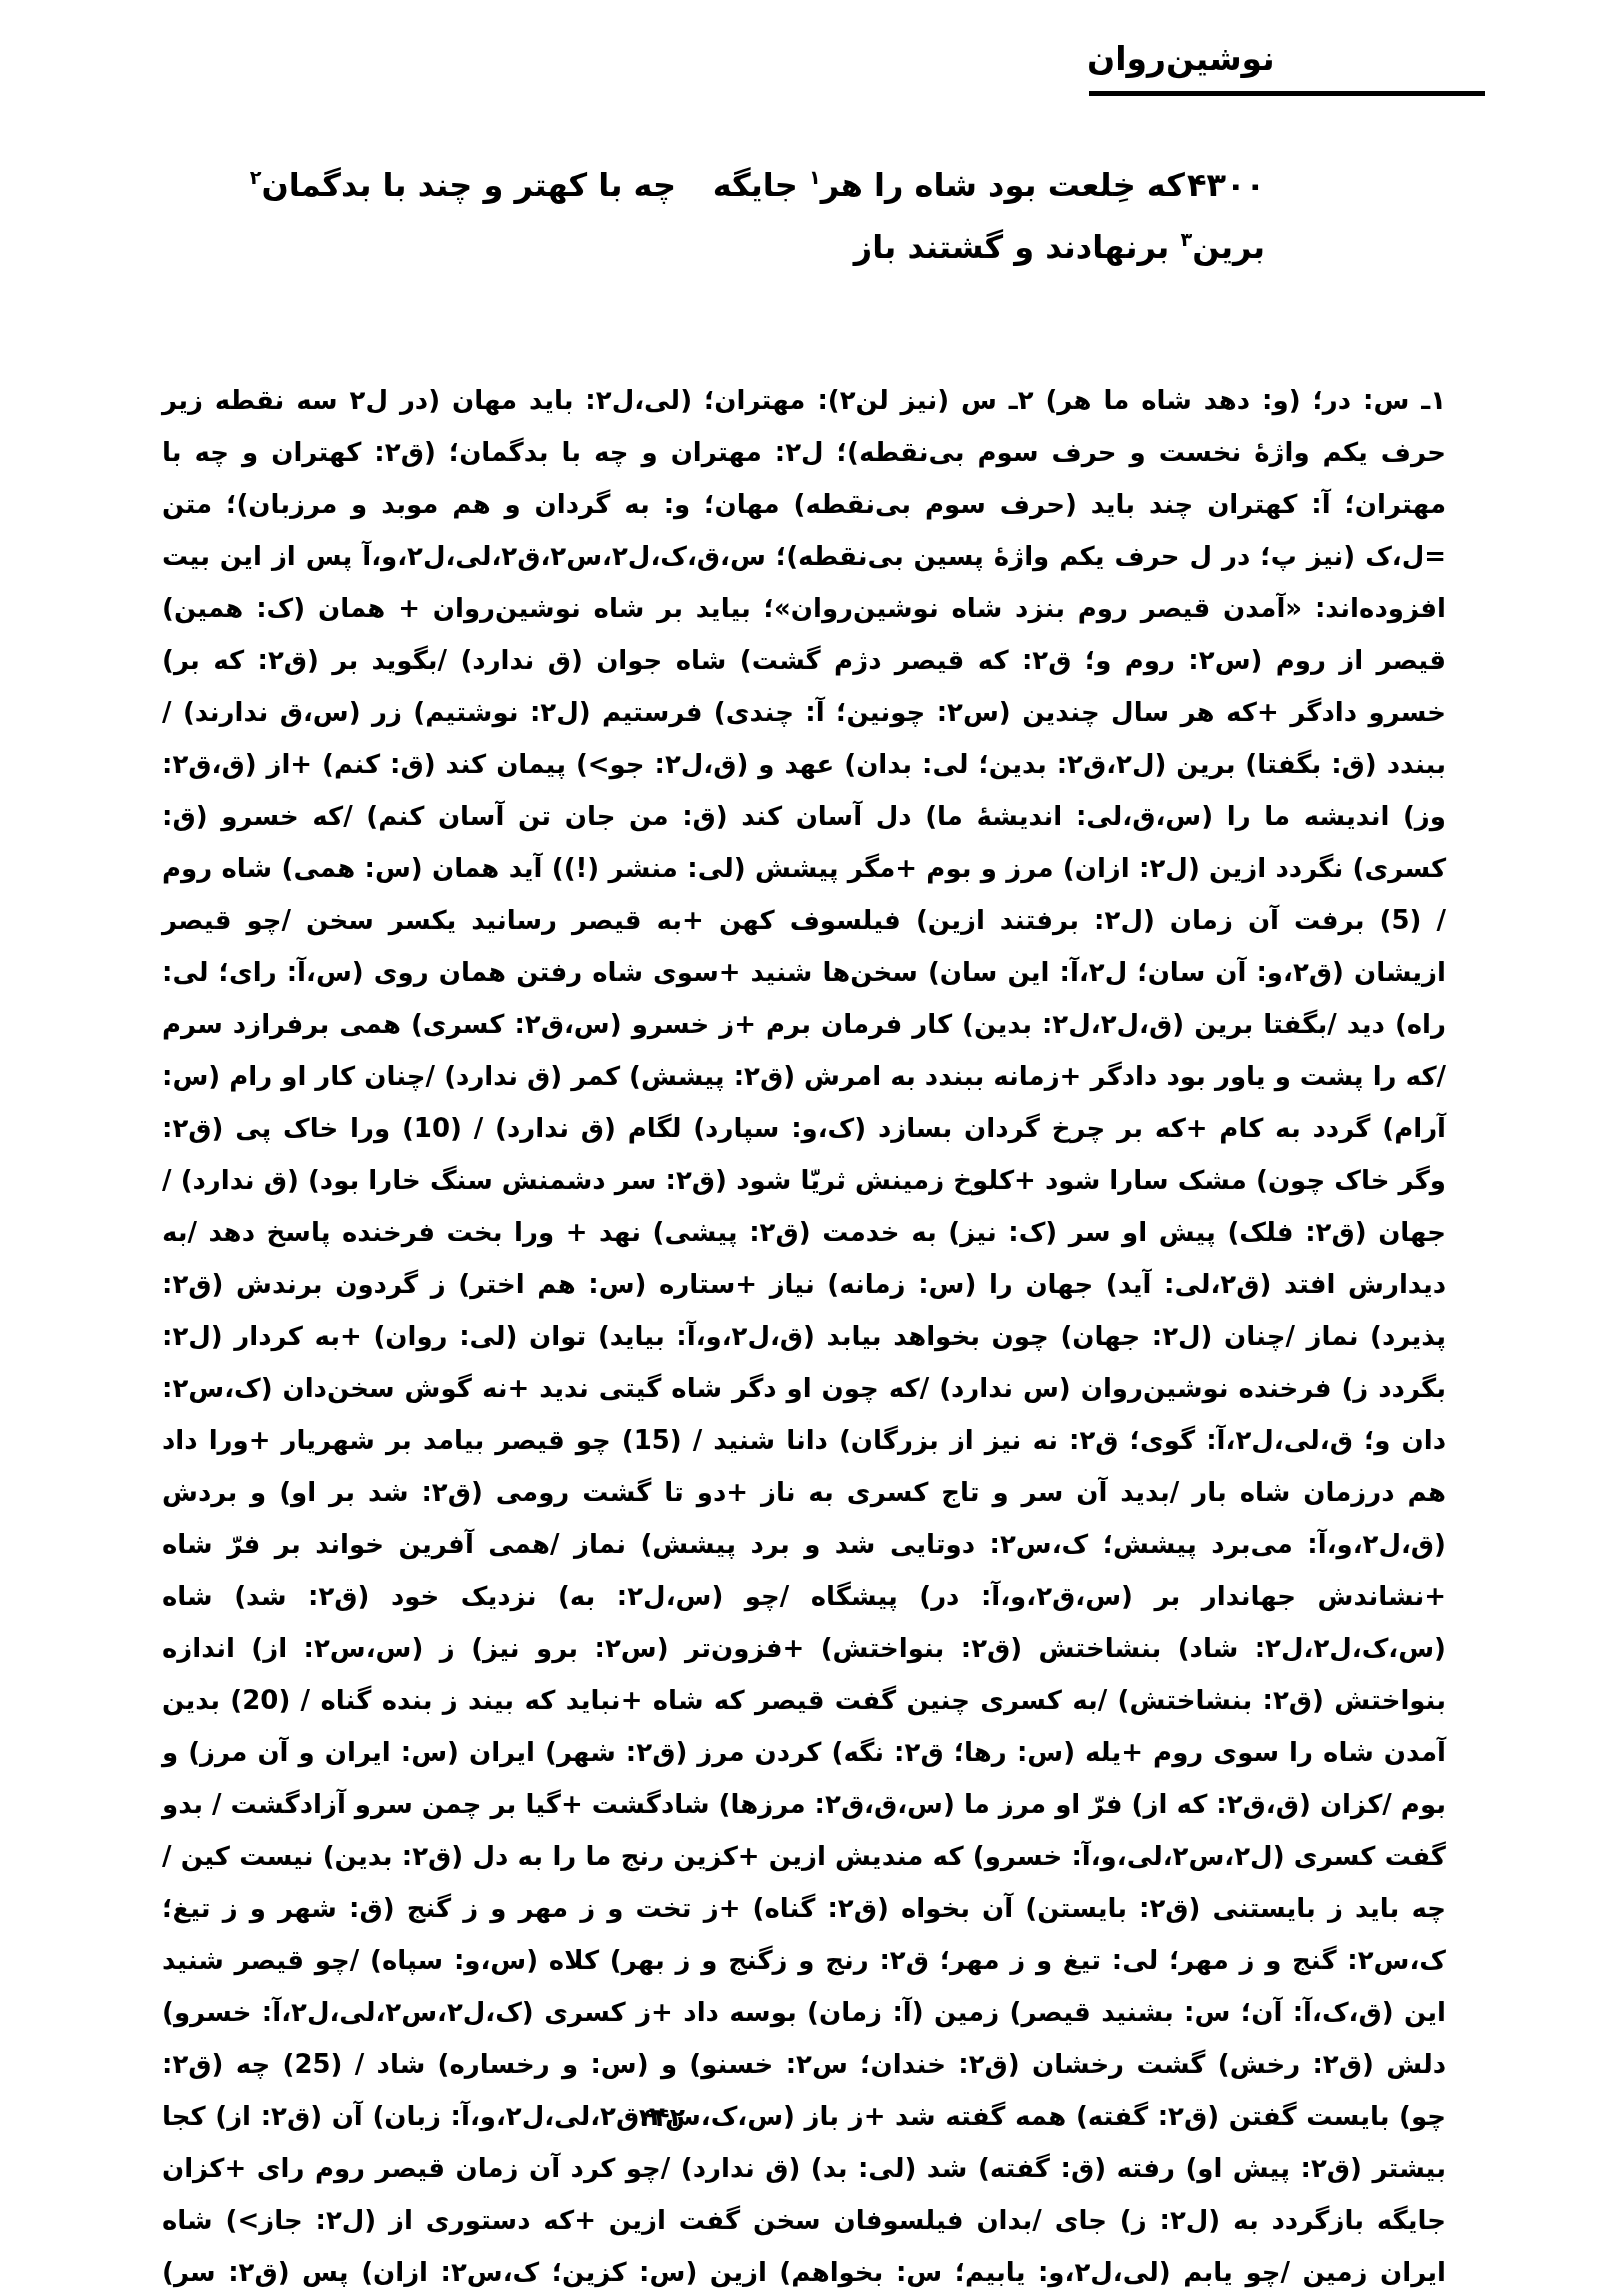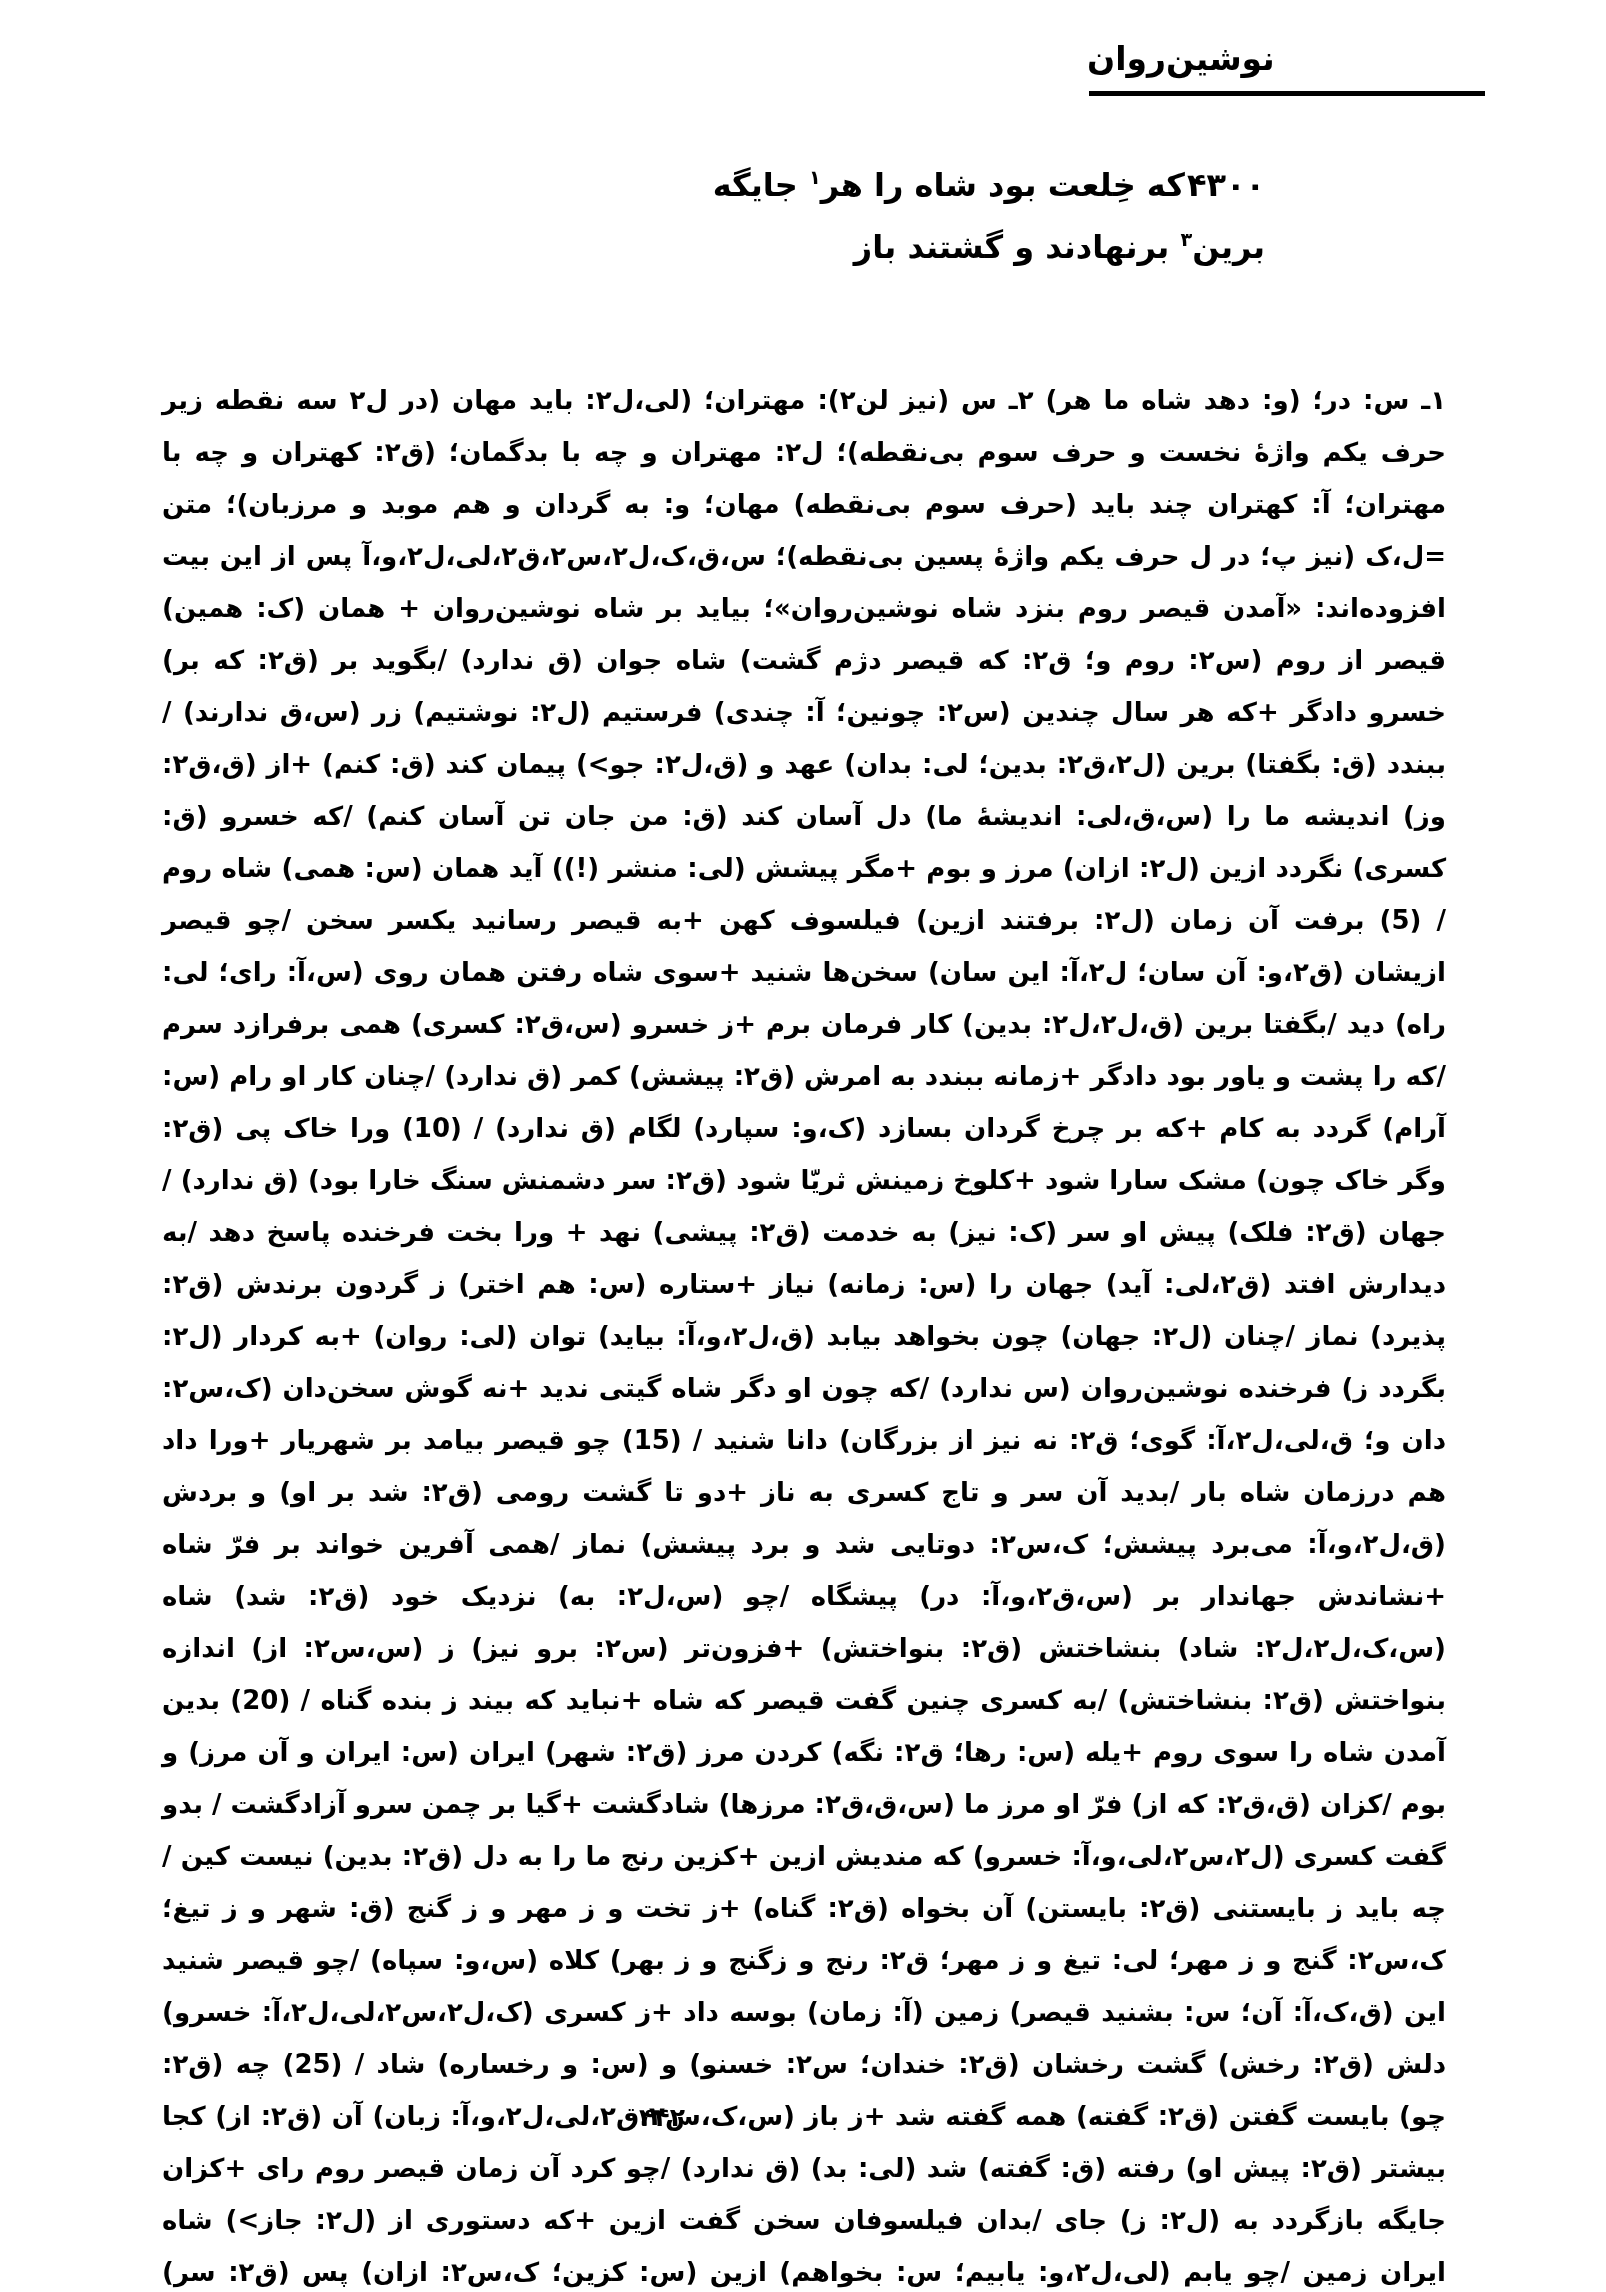--- a/index.html
+++ b/index.html
@@ -49,20 +49,23 @@
 <div class="running-header">
   <span class="title">نوشین‌روان</span>
   <div class="rule"></div>
 </div>
 
 <div class="verses">
   <div class="couplet">
     <div class="hemistich first">
       <span class="verse-num">۴۳۰۰</span><span>که خِلعت بود شاه را هر</span><sup>۱</sup><span> جایگه</span>
     </div>
+    <div class="hemistich second">
+      <span>چه با کهتر و چند با بدگمان</span><sup>۲</sup>
+    </div>
   </div>
   <div class="couplet">
     <div class="hemistich first">
       <span>برین</span><sup>۳</sup><span> برنهادند و گشتند باز</span>
     </div>
   </div>
 </div>
 
 <div class="footnotes">
   <p>۱ـ س: در؛ (و: دهد شاه ما هر)  ۲ـ س (نیز لن۲): مهتران؛ (لی،ل۲: باید مهان (در ل۲ سه نقطه زیر حرف یکم واژهٔ نخست و حرف سوم بی‌نقطه)؛ ل۲: مهتران و چه با بدگمان؛ (ق۲: کهتران و چه با مهتران؛ آ: کهتران چند باید (حرف سوم بی‌نقطه) مهان؛ و: به گردان و هم موبد و مرزبان)؛ متن =ل،ک (نیز پ؛ در ل حرف یکم واژهٔ پسین بی‌نقطه)؛ س،ق،ک،ل۲،س۲،ق۲،لی،ل۲،و،آ پس از این بیت افزوده‌اند: «آمدن قیصر روم بنزد شاه نوشین‌روان»؛ بیاید بر شاه نوشین‌روان + همان (ک: همین) قیصر از روم (س۲: روم و؛ ق۲: که قیصر دژم گشت) شاه جوان (ق ندارد) /بگوید بر (ق۲: که بر) خسرو دادگر +که هر سال چندین (س۲: چونین؛ آ: چندی) فرستیم (ل۲: نوشتیم) زر (س،ق ندارند) /ببندد (ق: بگفتا) برین (ل۲،ق۲: بدین؛ لی: بدان) عهد و (ق،ل۲: جو&gt;) پیمان کند (ق: کنم) +از (ق،ق۲: وز) اندیشه ما را (س،ق،لی: اندیشهٔ ما) دل آسان کند (ق: من جان تن آسان کنم) /که خسرو (ق: کسری) نگردد ازین (ل۲: ازان) مرز و بوم +مگر پیشش (لی: منشر (!)) آید همان (س: همی) شاه روم / (5) برفت آن زمان (ل۲: برفتند ازین) فیلسوف کهن +به قیصر رسانید یکسر سخن /چو قیصر ازیشان (ق۲،و: آن سان؛ ل۲،آ: این سان) سخن‌ها شنید +سوی شاه رفتن همان روی (س،آ: رای؛ لی: راه) دید /بگفتا برین (ق،ل۲،ل۲: بدین) کار فرمان برم +ز خسرو (س،ق۲: کسری) همی برفرازد سرم /که را پشت و یاور بود دادگر +زمانه ببندد به امرش (ق۲: پیشش) کمر (ق ندارد) /چنان کار او رام (س: آرام) گردد به کام +که بر چرخ گردان بسازد (ک،و: سپارد) لگام (ق ندارد) / (10) ورا خاک پی (ق۲: وگر خاک چون) مشک سارا شود +کلوخ زمینش ثریّا شود (ق۲: سر دشمنش سنگ خارا بود) (ق ندارد) / جهان (ق۲: فلک) پیش او سر (ک: نیز) به خدمت (ق۲: پیشی) نهد + ورا بخت فرخنده پاسخ دهد /به دیدارش افتد (ق۲،لی: آید) جهان را (س: زمانه) نیاز +ستاره (س: هم اختر) ز گردون برندش (ق۲: پذیرد) نماز /چنان (ل۲: جهان) چون بخواهد بیابد (ق،ل۲،و،آ: بیاید) توان (لی: روان) +به کردار (ل۲: بگردد ز) فرخنده نوشین‌روان (س ندارد) /که چون او دگر شاه گیتی ندید +نه گوش سخن‌دان (ک،س۲: دان و؛ ق،لی،ل۲،آ: گوی؛ ق۲: نه نیز از بزرگان) دانا شنید / (15) چو قیصر بیامد بر شهریار +ورا داد هم درزمان شاه بار /بدید آن سر و تاج کسری به ناز +دو تا گشت رومی (ق۲: شد بر او) و بردش (ق،ل۲،و،آ: می‌برد پیشش؛ ک،س۲: دوتایی شد و برد پیشش) نماز /همی آفرین خواند بر فرّ شاه +نشاندش جهاندار بر (س،ق۲،و،آ: در) پیشگاه /چو (س،ل۲: به) نزدیک خود (ق۲: شد) شاه (س،ک،ل۲،ل۲: شاد) بنشاختش (ق۲: بنواختش) +فزون‌تر (س۲: برو نیز) ز (س،س۲: از) اندازه بنواختش (ق۲: بنشاختش) /به کسری چنین گفت قیصر که شاه +نباید که بیند ز بنده گناه / (20) بدین آمدن شاه را سوی روم +یله (س: رها؛ ق۲: نگه) کردن مرز (ق۲: شهر) ایران (س: ایران و آن مرز) و بوم /کزان (ق،ق۲: که از) فرّ او مرز ما (س،ق،ق۲: مرزها) شادگشت +گیا بر چمن سرو آزادگشت / بدو گفت کسری (ل۲،س۲،لی،و،آ: خسرو) که مندیش ازین +کزین رنج ما را به دل (ق۲: بدین) نیست کین /چه باید ز بایستنی (ق۲: بایستن) آن بخواه (ق۲: گناه) +ز تخت و ز مهر و ز گنج (ق: شهر و ز تیغ؛ ک،س۲: گنج و ز مهر؛ لی: تیغ و ز مهر؛ ق۲: رنج و زگنج و ز بهر) کلاه (س،و: سپاه) /چو قیصر شنید این (ق،ک،آ: آن؛ س: بشنید قیصر) زمین (آ: زمان) بوسه داد +ز کسری (ک،ل۲،س۲،لی،ل۲،آ: خسرو) دلش (ق۲: رخش) گشت رخشان (ق۲: خندان؛ س۲: خسنو) و (س: و رخساره) شاد / (25) چه (ق۲: چو) بایست گفتن (ق۲: گفته) همه گفته شد +ز باز (س،ک،س۲،ق۲،لی،ل۲،و،آ: زبان) آن (ق۲: از) کجا بیشتر (ق۲: پیش او) رفته (ق: گفته) شد (لی: بد) (ق ندارد) /چو کرد آن زمان قیصر روم رای +کزان جایگه بازگردد به (ل۲: ز) جای /بدان فیلسوفان سخن گفت ازین +که دستوری از (ل۲: جاز&gt;) شاه ایران زمین /چو یابم (لی،ل۲،و: یابیم؛ س: بخواهم) ازین (س: کزین؛ ک،س۲: ازان) پس (ق۲: سر) بباید شدن +ازین (ق: کزین) بیش ایدر نشاید (س،ل۲: نباید) بدن /چو گردون بپالود غاره (ک،ل۲: عاده؛ ل۲: عازه؛ و: عاره) به (ق۲: بپوشید گلگونه) روی +به کافور شب را بپوشید موی (لی: روی (!)) / (30) بر شاه شد قیصر از بامداد + ورا خسرو نامور بار داد/ چو خسرو ورا تنگ‌دل (آ: نیک‌دل) دید گفت +که با خرّمی (ل۲: خورّمی) باد جان تو جفت /اگر رفت خواهی تو کام (ق۲: به‌کام؛ آ: ترا؛ س: چو خواهی شدن رای و کام) تو باد+ برو شادمان زود (ق۲: به نیکی برد شاد) از بامداد (س: همه روم یکسر به نام تو باد)؛ ←</p>

